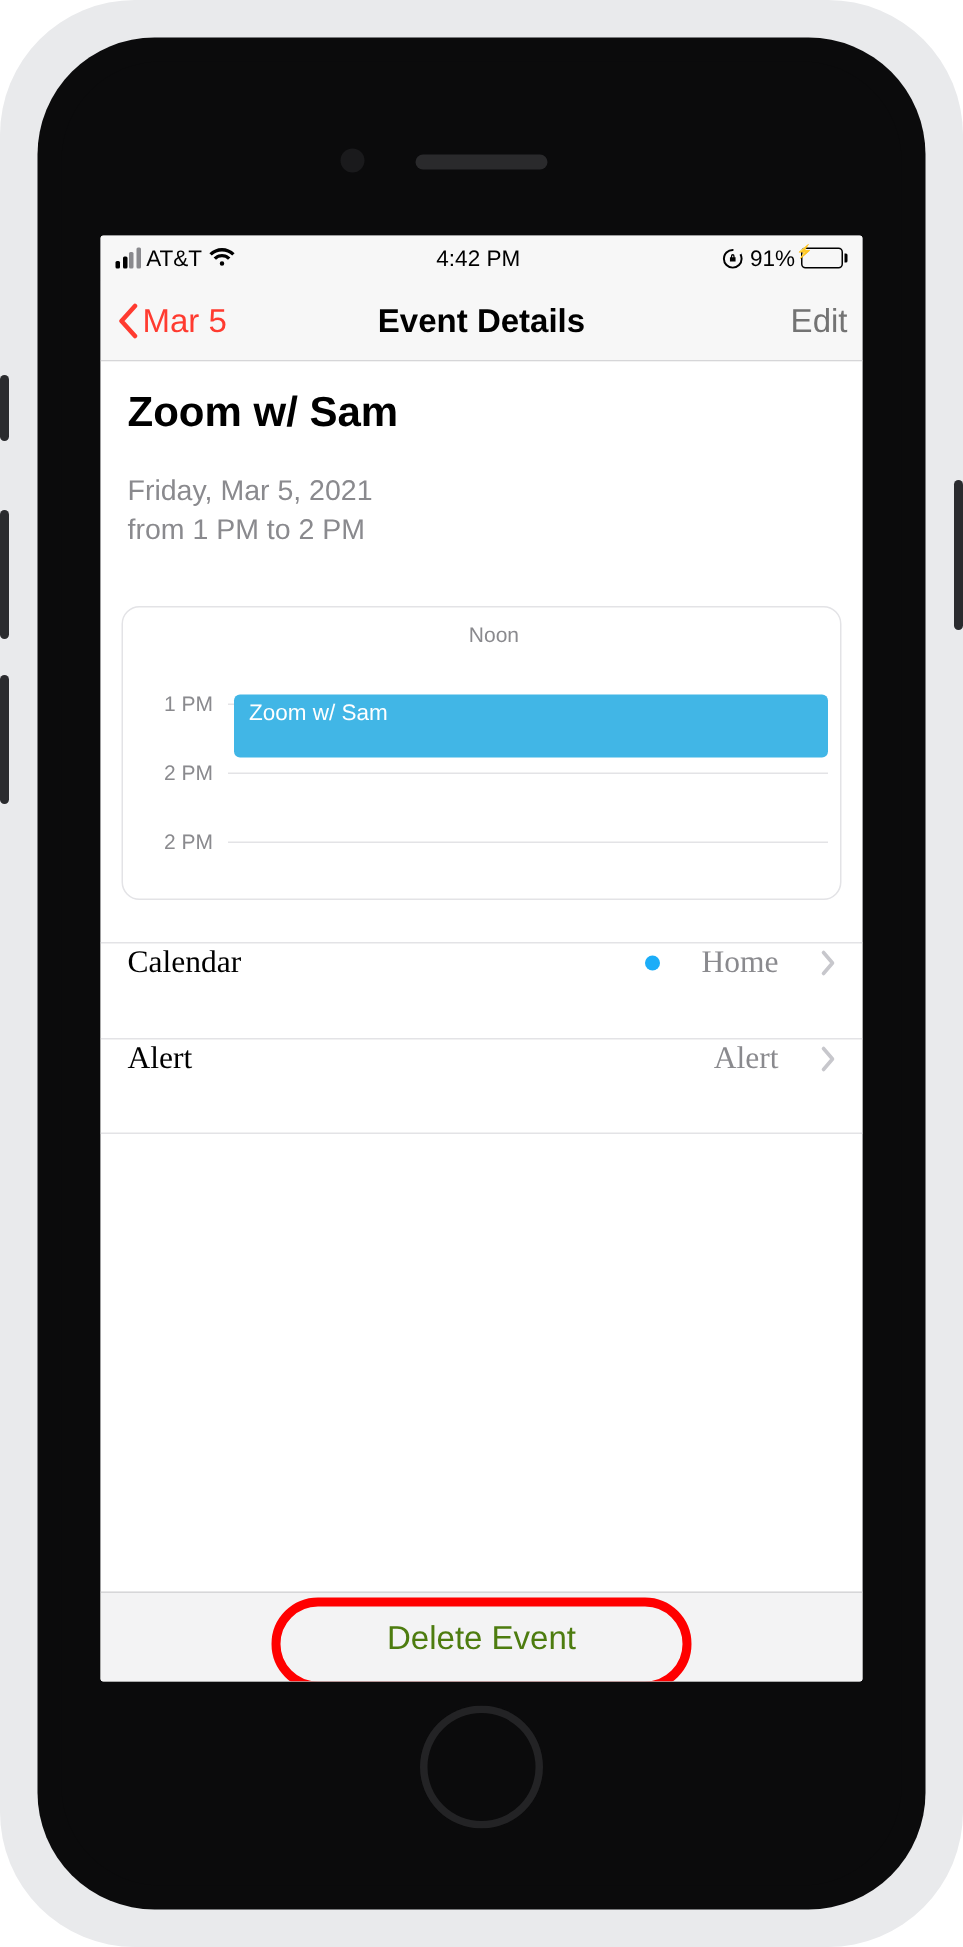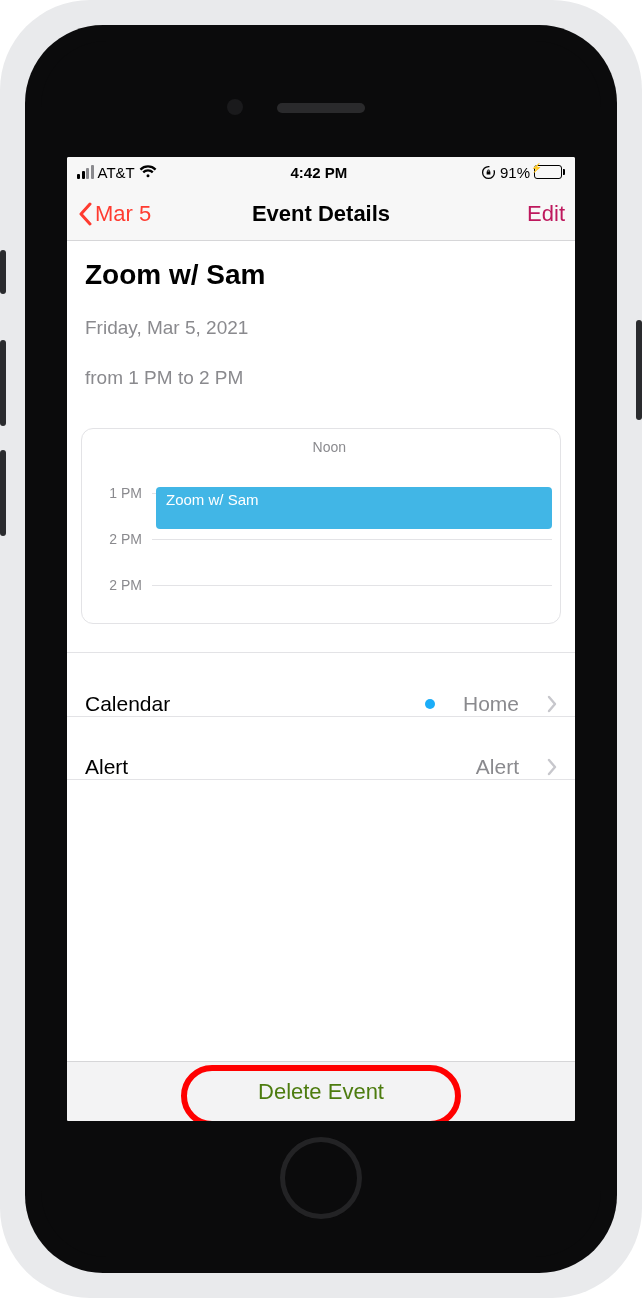--- a/index.html
+++ b/index.html
@@ -136,33 +136,33 @@
   .nav-back {
     display:flex; align-items:center; gap:2px;
     color:#ff3b30; font-size:22px;justify-content:center;
   }
   .nav-title {
     position:absolute; left:0; right:0; text-align:center;
     font-size:22px; font-weight:600; color:#000;
     pointer-events:none;
   }
   .nav-edit {
-    margin-left:auto; color:#be185d; font-size:22px;
+    margin-left:auto; color:#737373; font-size:22px;
   }
   .chev-left svg { display:block; }
 
   
   .content {
     flex:1; background:#fff; overflow:hidden; position:relative;
     display:flex; flex-direction:column;
   }
   .header-block { padding: 18px 18px 10px 18px; }
   .event-title { font-size:28px; font-weight:700; color:#000; }
   .event-date { margin-top:24px; color:#8a8a8e; font-size:19px; line-height:1.35; }
-  .event-time { color:#8a8a8e; font-size:19px; line-height:1.35;margin-top:24px; }
+  .event-time { color:#8a8a8e; font-size:19px; line-height:1.35; }
 
   
   .timeline {
     margin: 28px 14px 0 14px;
     border:1px solid #e3e3e6;
     border-radius:12px;
     padding: 8px 0 14px 0;
     font-size:15px;
     color:#8a8a8e;
     position:relative;
@@ -194,25 +194,26 @@
     padding: 4px 10px;
   }
 
   
   .list {
     margin-top: 28px;
   }
   .row {
     height: 64px;
     padding: 0 18px;
-    display:flex; align-items:flex-end;
+    display:flex; align-items:flex-start;
     font-size:21px;
     color:#000;
     border-top:1px solid #e3e3e6;
     background:#fff;
+    font-family:Liberation Serif, serif;
   }
   .row:last-of-type { border-bottom:1px solid #e3e3e6; }
   .row-label { flex:0 0 auto; }
   .row-right { margin-left:auto; display:flex; align-items:center; gap:28px; color:#8a8a8e;}
   .cal-dot { width:10px;height:10px;border-radius:50%; background:#1badf8; }
   .chev-right { color:#c7c7cc; }
   .chev-right svg{display:block;}
 
   
   .delete-bar {
@@ -263,21 +264,21 @@
                 <span class="bar3"></span>
                 <span class="bar4"></span>
             </span>
             <span>AT&amp;T</span>
             <span class="wifi-icon">
               <svg width="18" height="14" viewBox="0 0 18 14">
                   <path d="M9 12.2a1.5 1.5 0 100-3 1.5 1.5 0 000 3zM3.4 6.6a8 8 0 0111.2 0l-1.6 1.6a5.7 5.7 0 00-8 0L3.4 6.6zM.6 3.8a12 12 0 0116.8 0L15.8 5.4a9.7 9.7 0 00-13.6 0L.6 3.8z" fill="#000"></path>
                 </svg>
             </span>
           </div>
-          <div style="font-weight:700;">4:42 PM</div>
+          <div style="font-weight:400;">4:42 PM</div>
           <div class="status-right">
             <span class="lock-icon">
               <svg width="15" height="15" viewBox="0 0 16 16">
                   <circle cx="8" cy="8" r="6.3" fill="none" stroke="#000" stroke-width="1.4" stroke-dasharray="30 6"></circle>
                   <path d="M6.7 7V6a1.3 1.3 0 112.6 0v1H10v3H6V7h.7zm.9 0h.8V6a.4.4 0 10-.8 0v1z" fill="#000"></path>
                 </svg>
             </span>
             <span>91%</span>
             <span class="battery">
               <span class="battery-body"><span class="battery-fill"><span class="battery-bolt">⚡</span></span></span>

